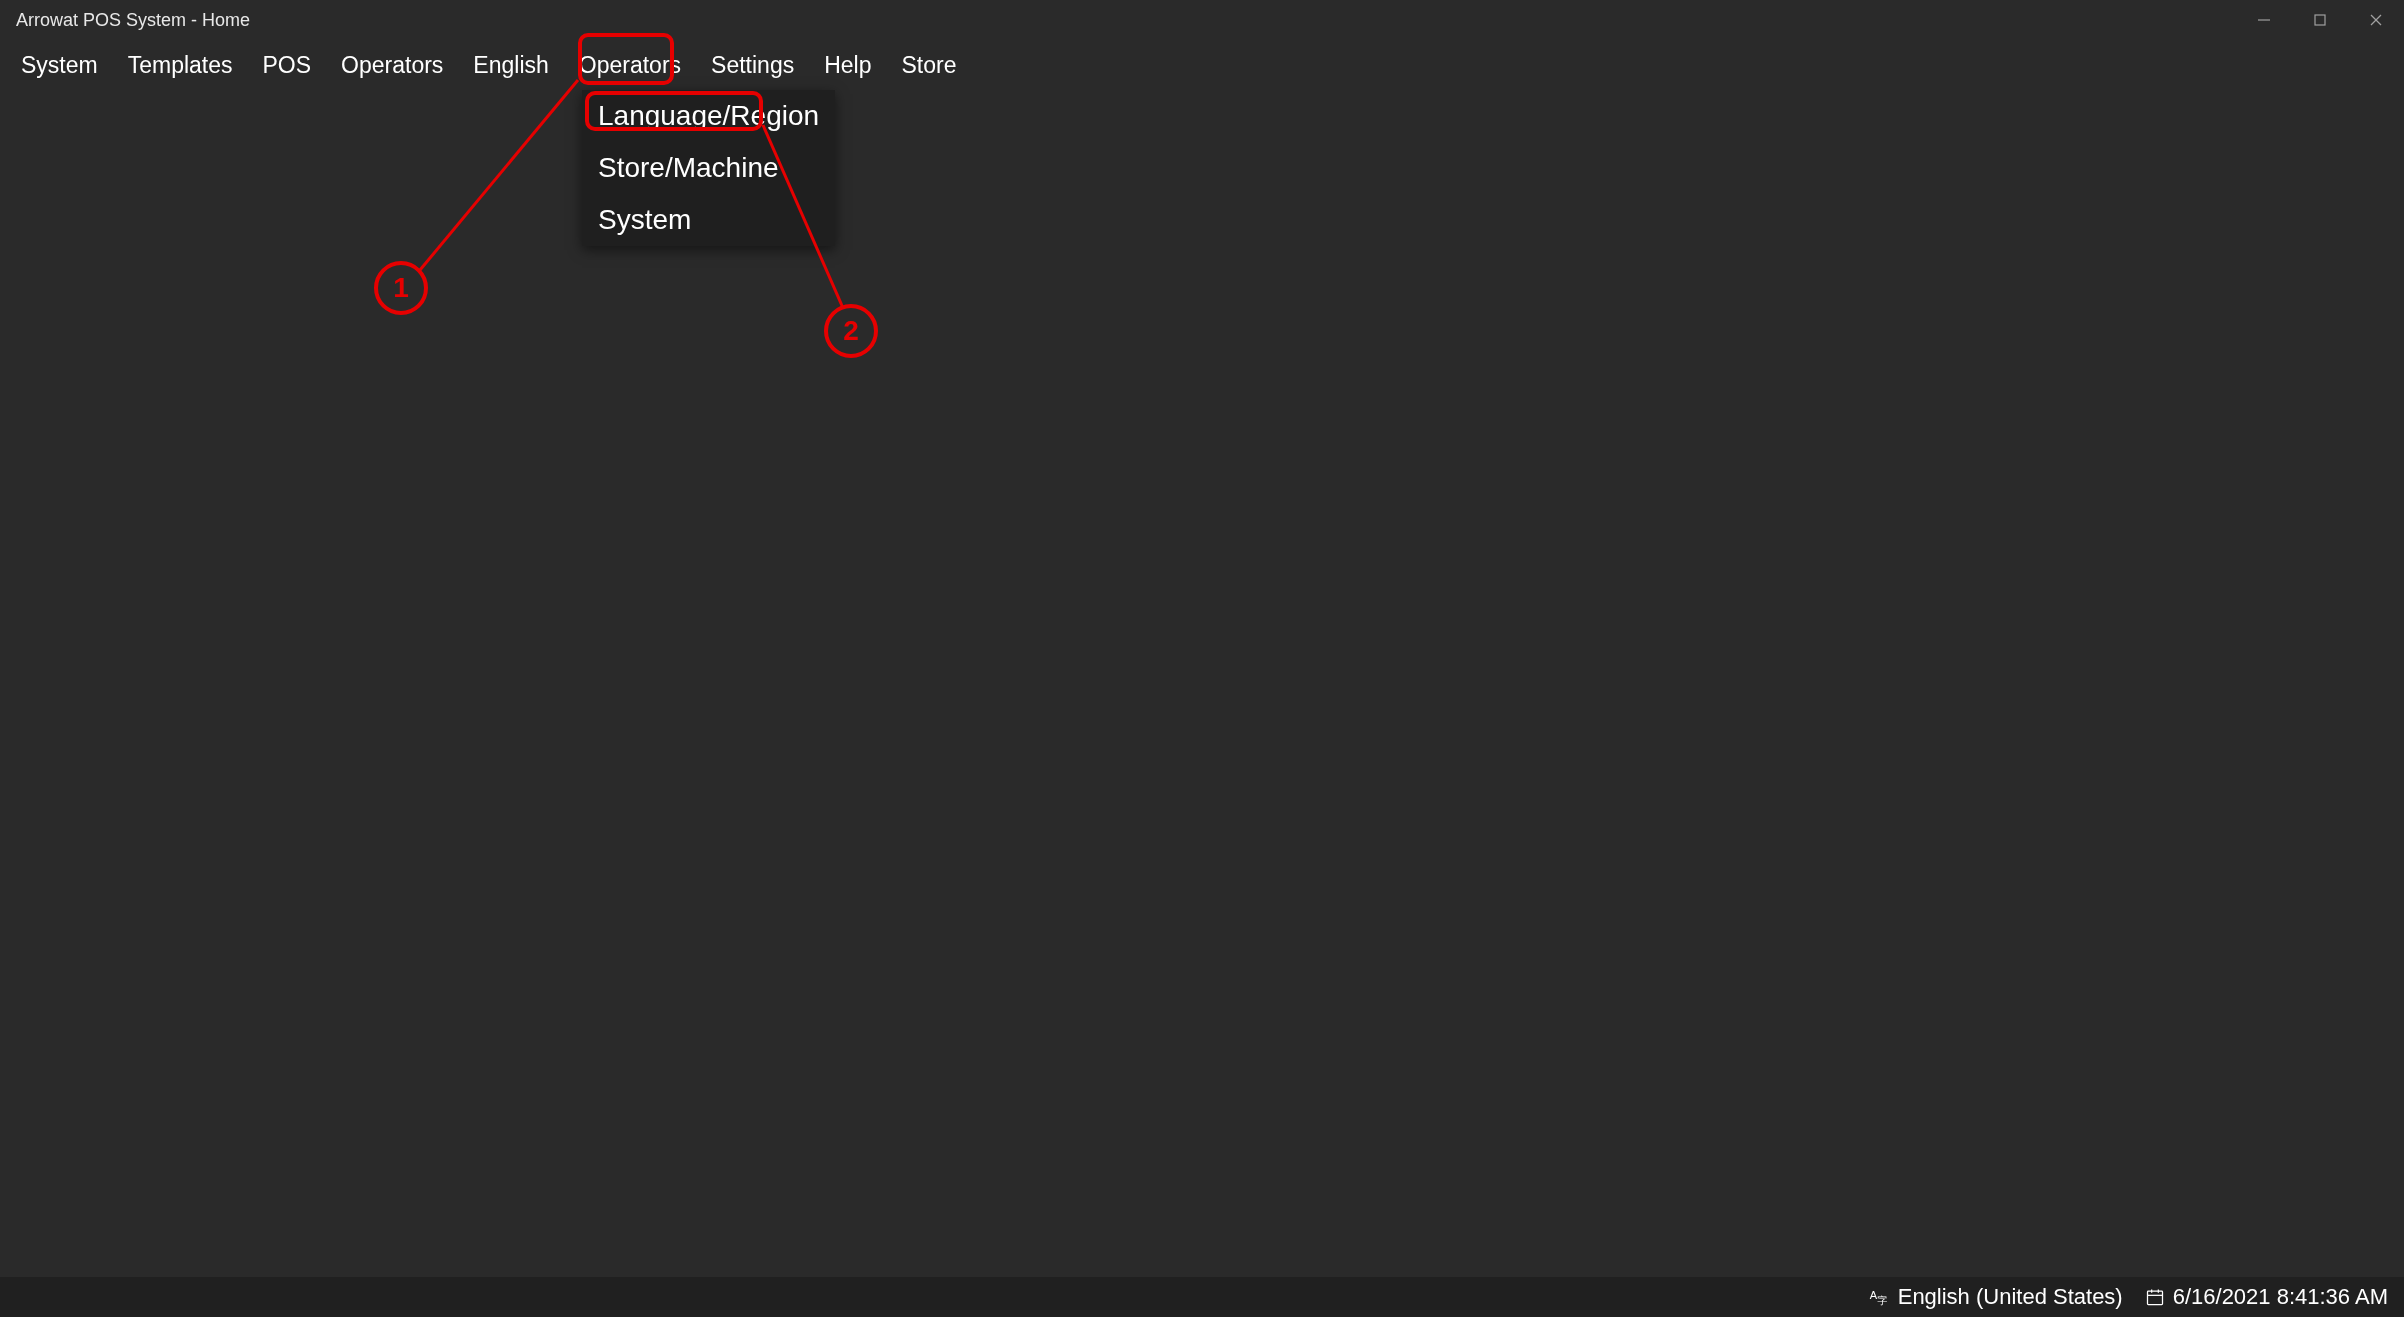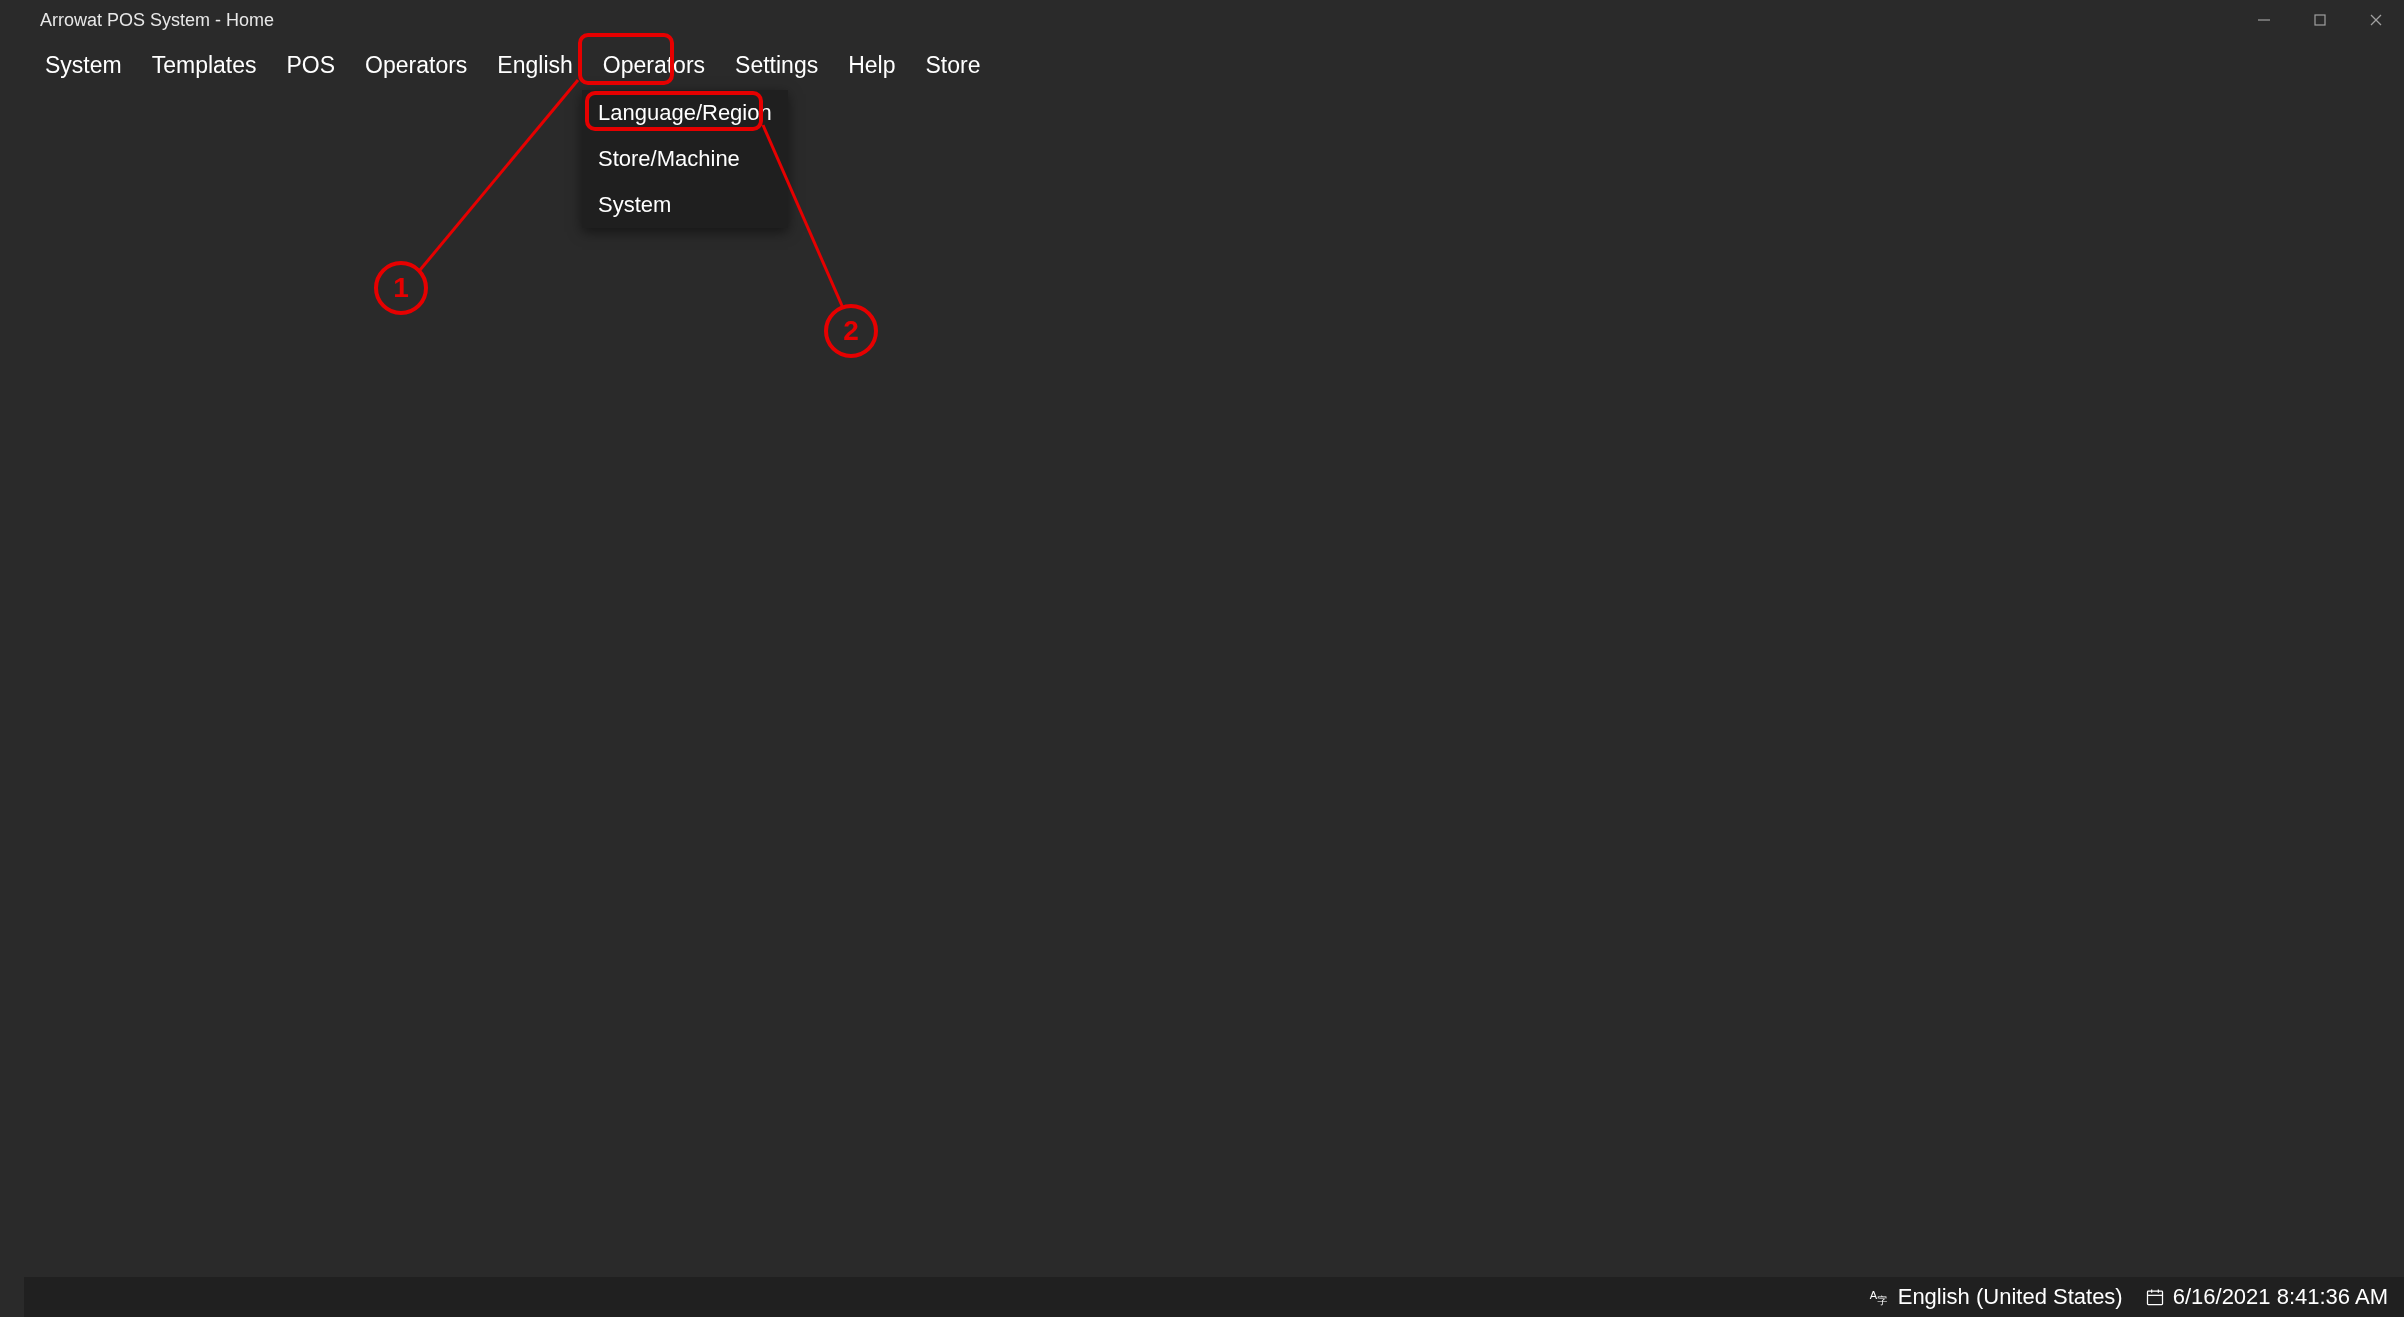--- a/index.html
+++ b/index.html
@@ -16,21 +16,20 @@
       color: #ffffff;
       overflow: hidden;
     }
     
     .window {
       width: 100%;
       height: 100%;
       display: flex;
       flex-direction: column;
       background: #2a2a2a;
-      padding-left: 24px;
     }
     
     .title-bar {
       height: 40px;
       display: flex;
       align-items: center;
       justify-content: space-between;
       padding: 0 0 0 16px;
       background: #2a2a2a;
     }
@@ -89,21 +88,21 @@
       top: 90px;
       left: 582px;
       background: #1f1f1f;
       min-width: 165px;
       box-shadow: 0 4px 12px rgba(0,0,0,0.5);
       z-index: 100;
     }
     
     .dropdown-item {
       padding: 10px 16px;
-      font-size: 22px;
+      font-size: 28px;
       color: #ffffff;
       cursor: pointer;
     }
     
     .status-bar {
       height: 40px;
       background: #202020;
       display: flex;
       align-items: center;
       justify-content: flex-end;

